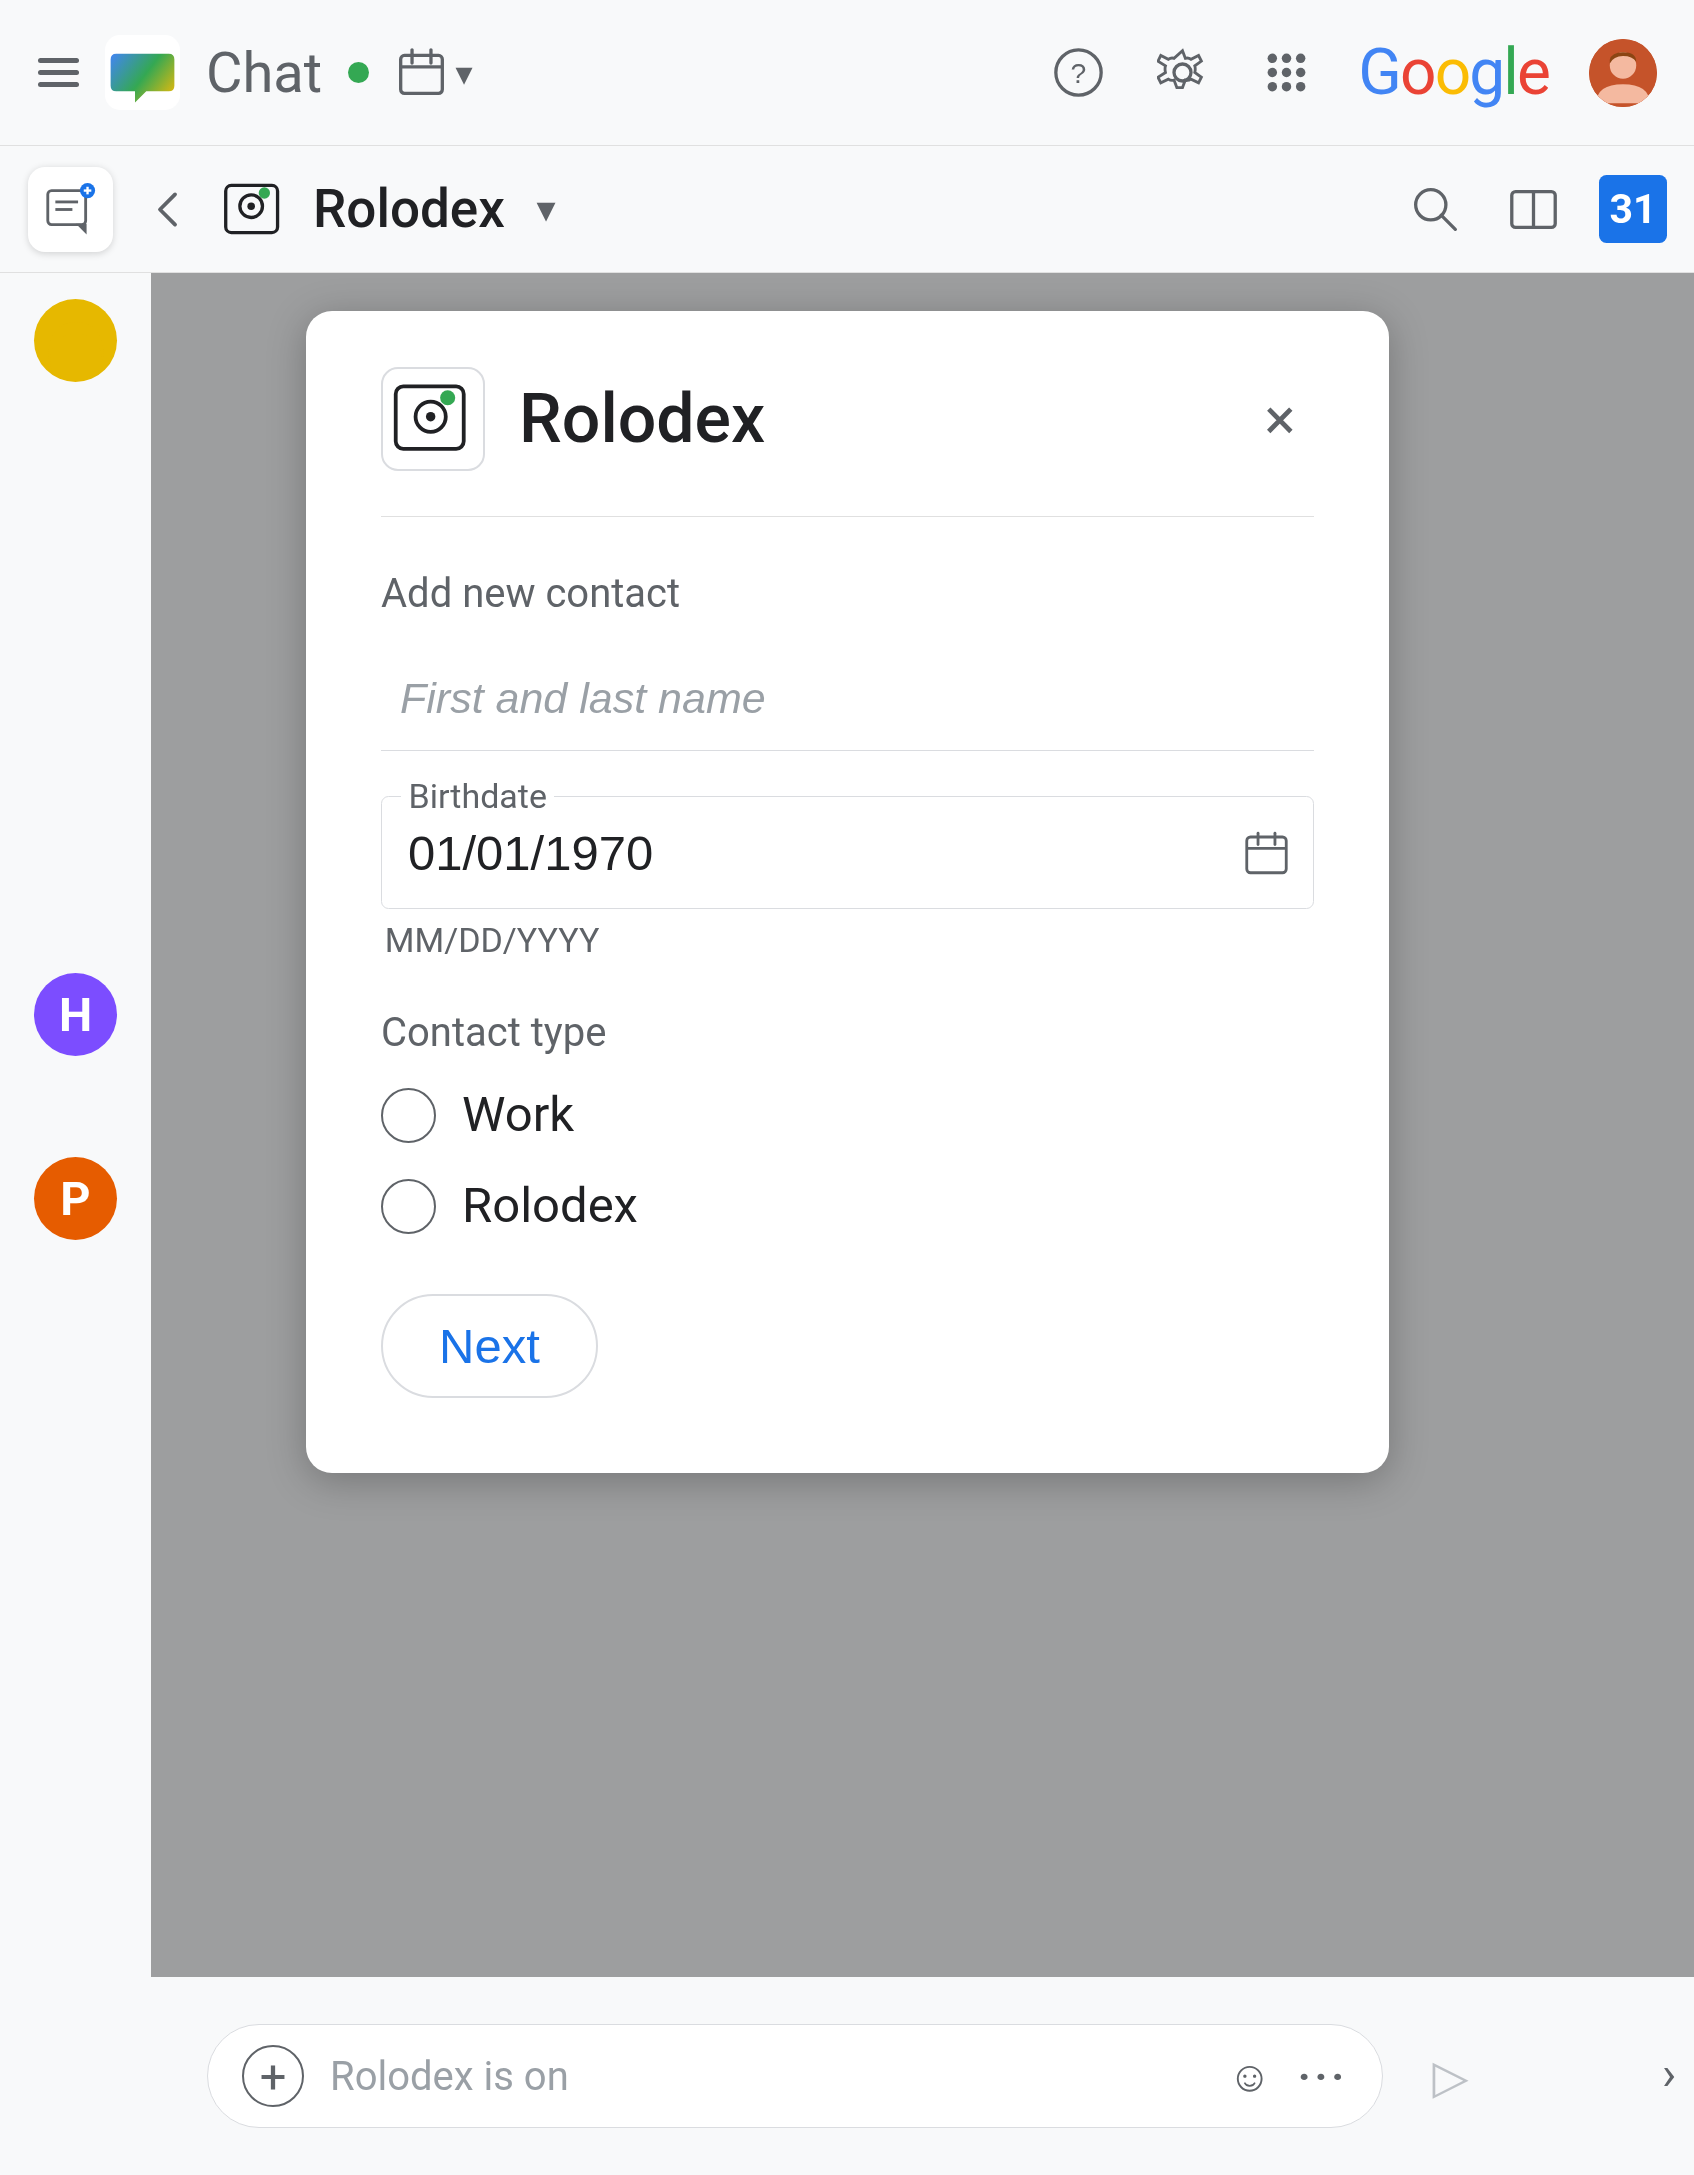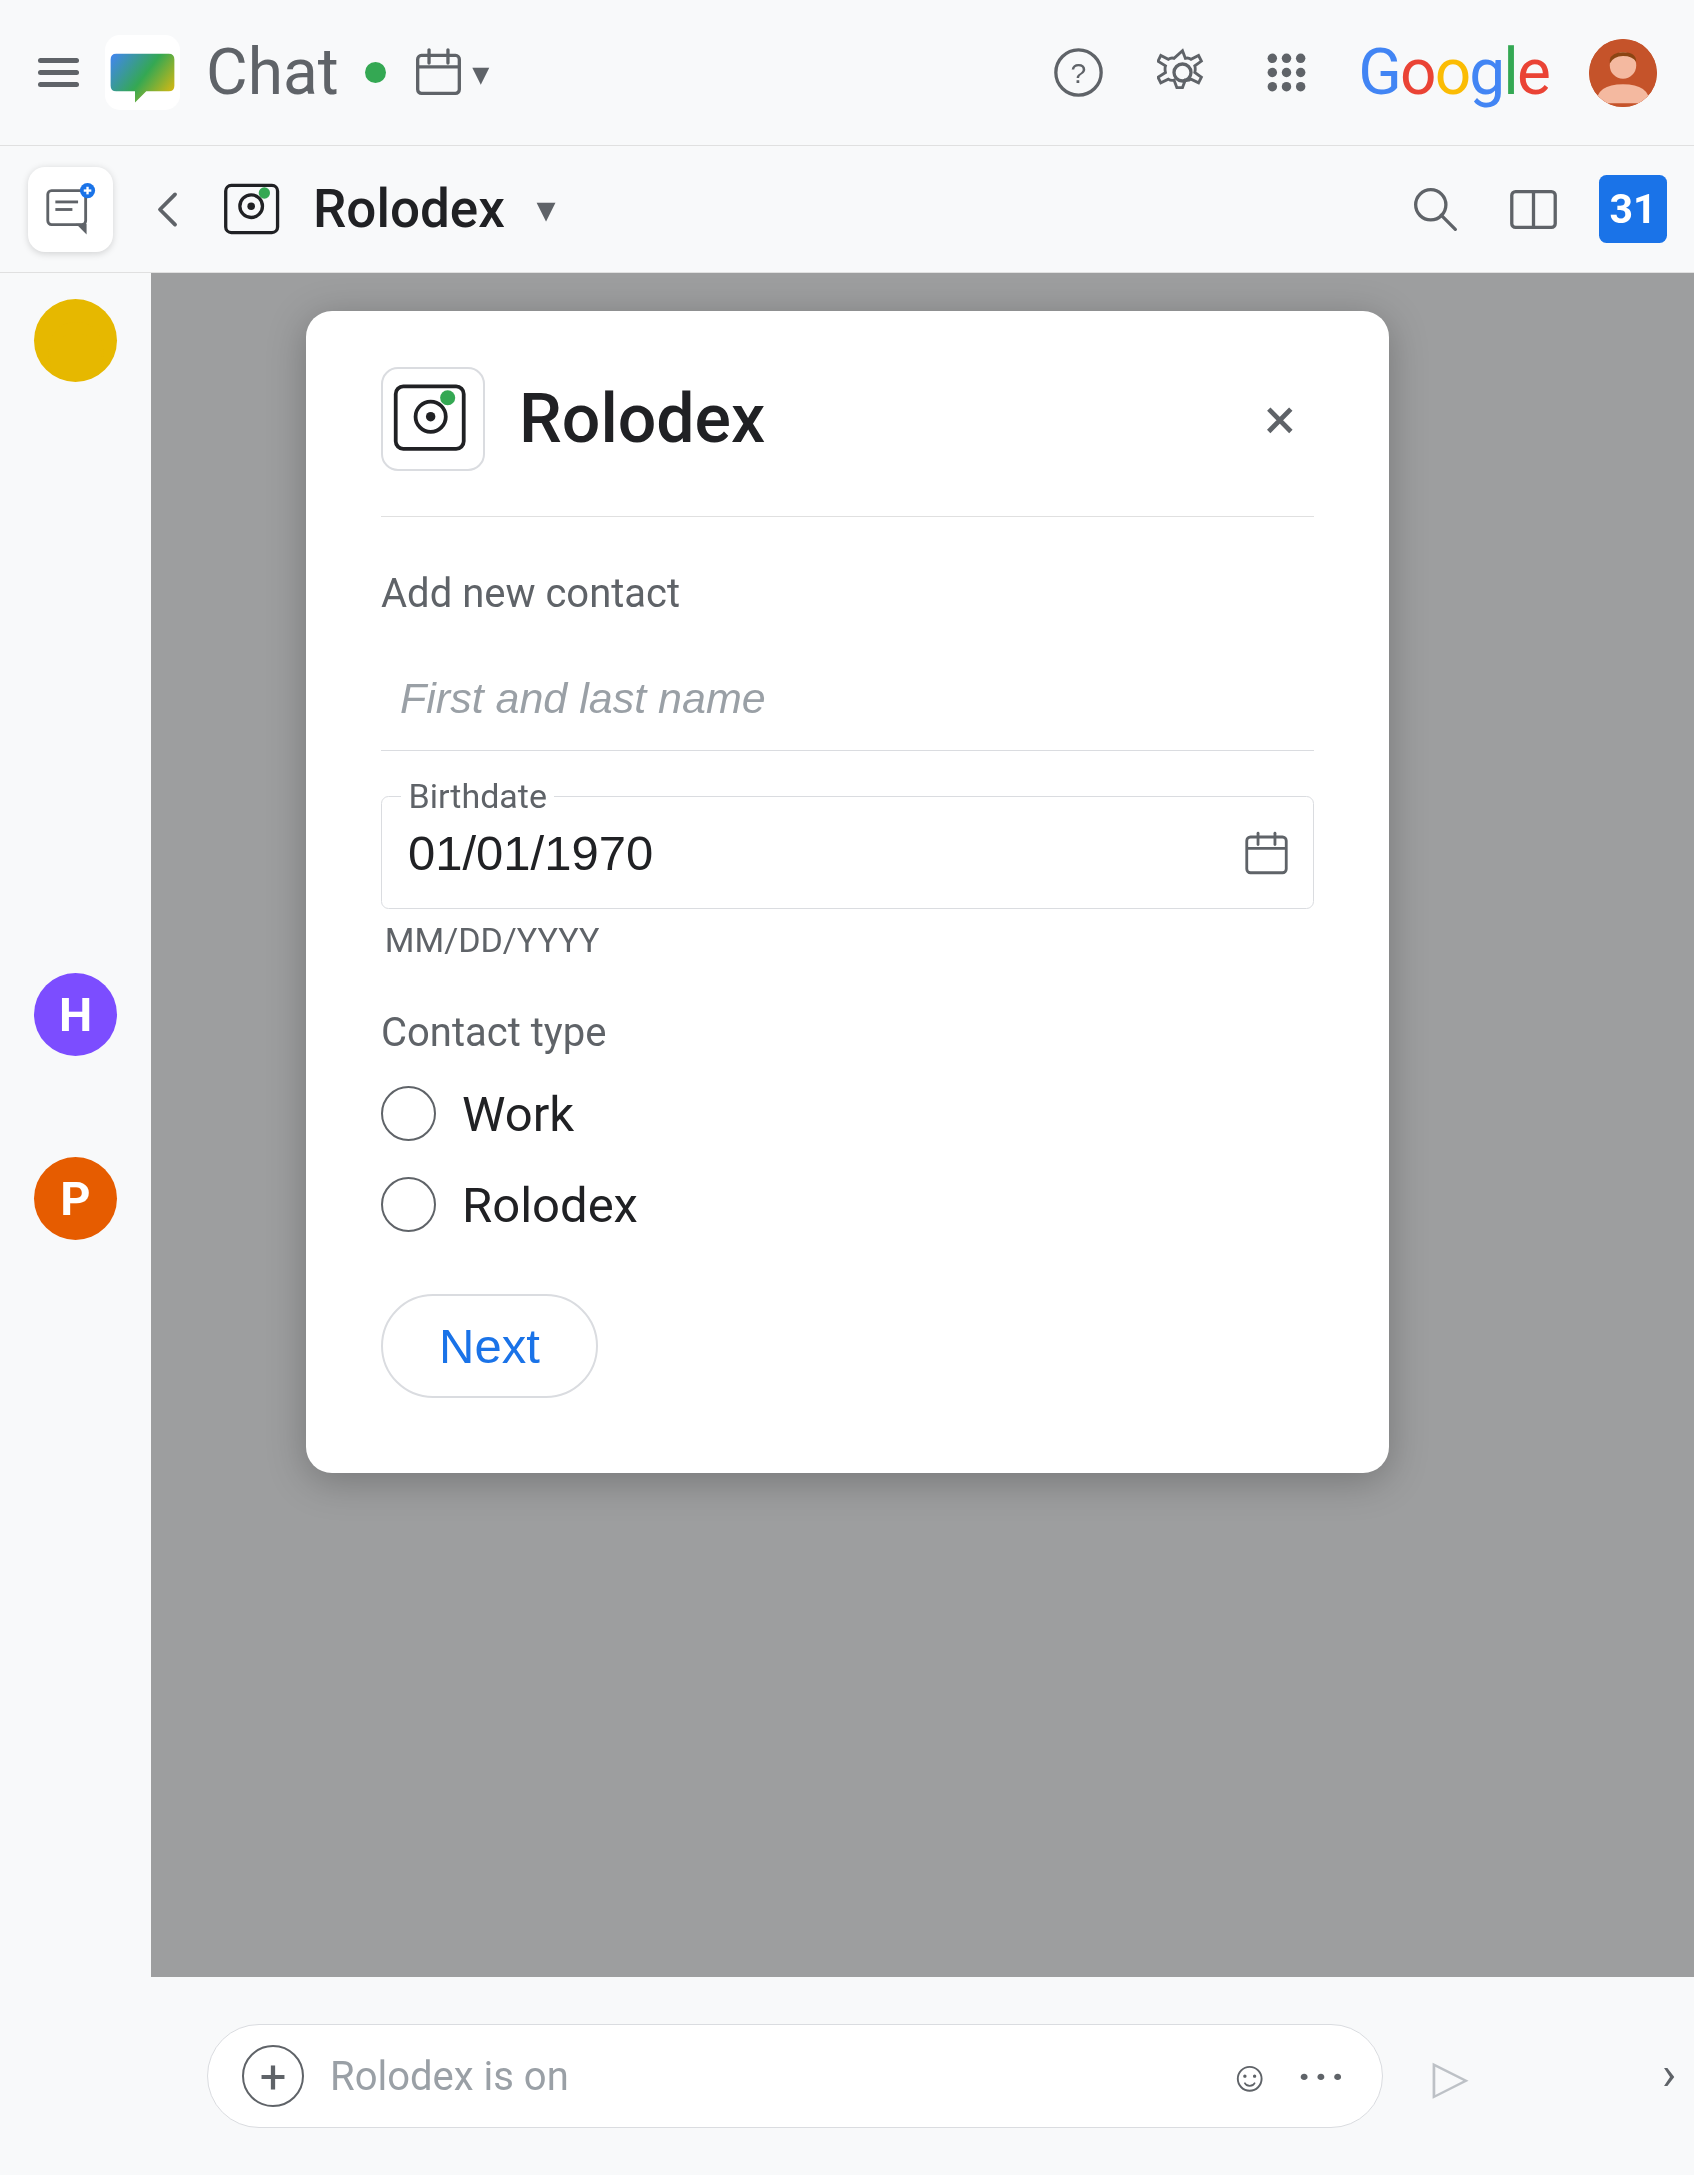--- a/index.html
+++ b/index.html
@@ -21,21 +21,21 @@
       display: flex;
       align-items: center;
       padding: 0 38px;
       gap: 28px;
       border-bottom: 0.9px solid #e0e0e0;
     }
     .top-bar-left { display: flex; align-items: center; gap: 26px; }
     .hamburger-icon { display: flex; flex-direction: column; gap: 7.5px; cursor: pointer; }
     .hamburger-icon span { display: block; width: 41px; height: 4.7px; background: #5f6368; border-radius: 2.8px; }
     .app-logo { width: 75px; height: 75px; }
-    .app-title { font-size: 64px; color: #5f6368; font-weight: 400; }
+    .app-title { font-size: 56px; color: #5f6368; font-weight: 400; }
     .status-dot { width: 21px; height: 21px; background: #34a853; border-radius: 50%; }
     .calendar-icon-wrap { display: flex; align-items: center; gap: 7.5px; cursor: pointer; }
     .top-bar-right { display: flex; align-items: center; gap: 40px; margin-left: auto; }
     .icon-btn { width: 64px; height: 64px; display: flex; align-items: center; justify-content: center; cursor: pointer; border-radius: 50%; }
     .google-logo { font-size: 64px; color: #5f6368; font-weight: 400; letter-spacing: -1.9px; }
     .google-logo span:nth-child(1) { color: #4285f4; }
     .google-logo span:nth-child(2) { color: #ea4335; }
     .google-logo span:nth-child(3) { color: #fbbc04; }
     .google-logo span:nth-child(4) { color: #4285f4; }
     .google-logo span:nth-child(5) { color: #34a853; }
@@ -210,21 +210,21 @@
       right: 22.6px;
       top: 50%;
       transform: translateY(-50%);
       font-size: 45px;
       color: #5f6368;
       cursor: pointer;
     }
     .date-hint { font-size: 34px; color: #5f6368; margin-bottom: 49px; margin-left: 3.8px; }
     .contact-type-label { font-size: 40px; color: #5f6368; margin-bottom: 30px; }
     .radio-group { display: flex; flex-direction: column; gap: 34px; margin-bottom: 60px; }
-    .radio-item { display: flex; align-items: flex-start; gap: 26px; cursor: pointer; }
+    .radio-item { display: flex; align-items: flex-end; gap: 26px; cursor: pointer; }
     .radio-circle {
       width: 55px; height: 55px;
       border: 2.8px solid #5f6368;
       border-radius: 50%;
       display: flex; align-items: center; justify-content: center;
       flex-shrink: 0;
     }
     .radio-label { font-size: 49px; color: #202124; }
     .next-btn {
       height: 104px;

